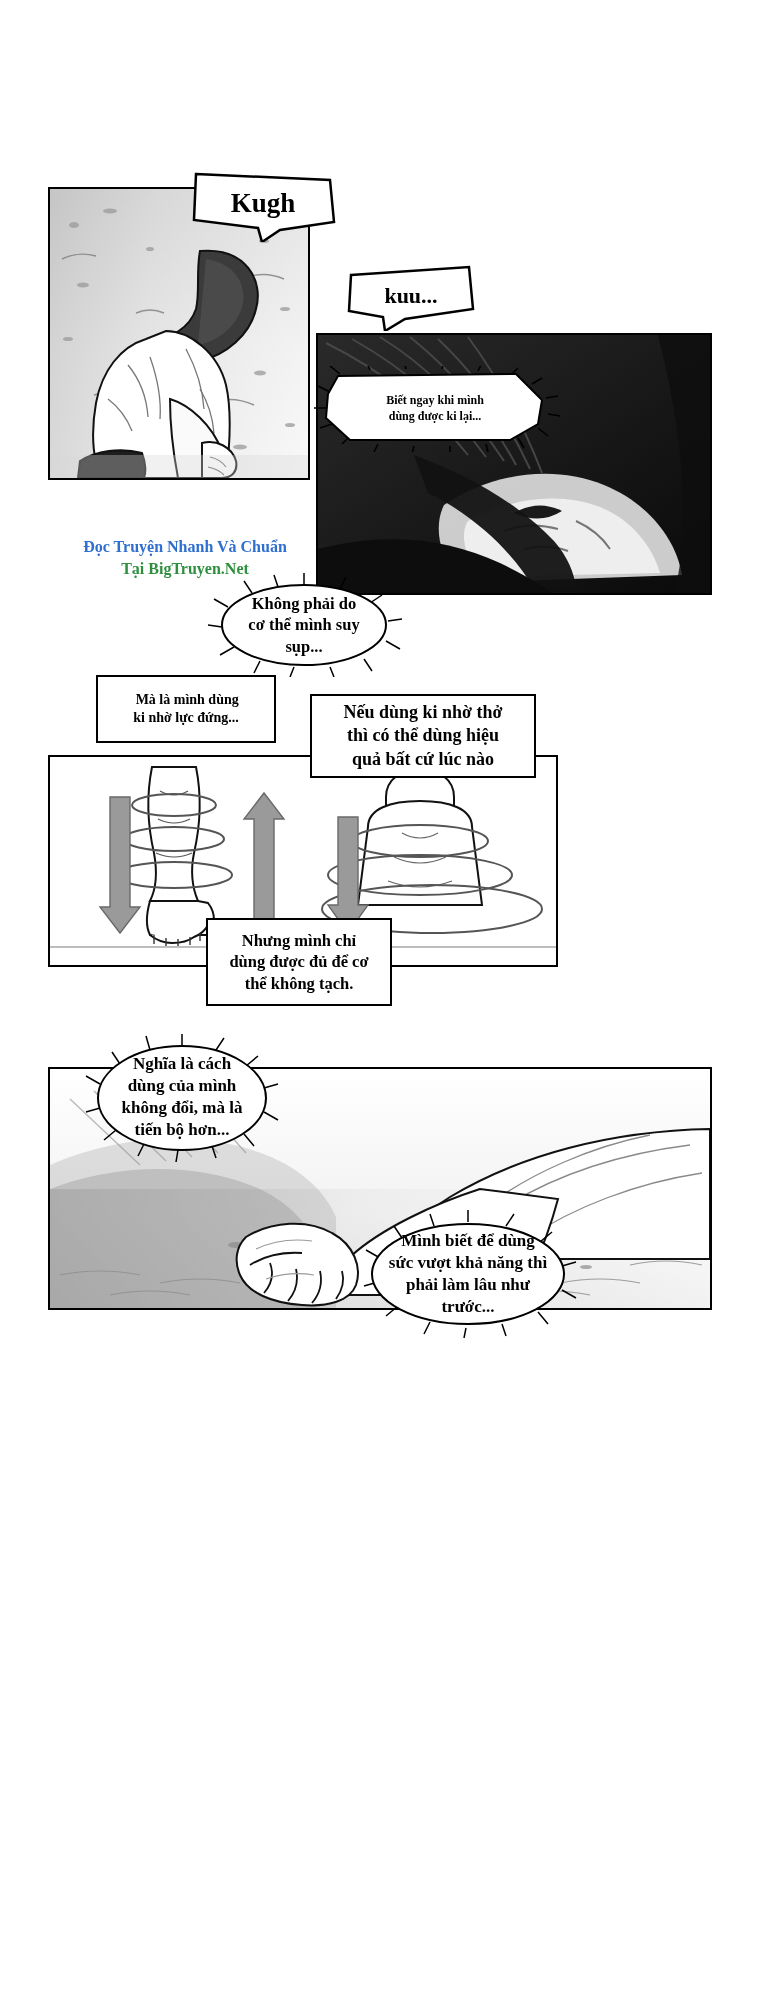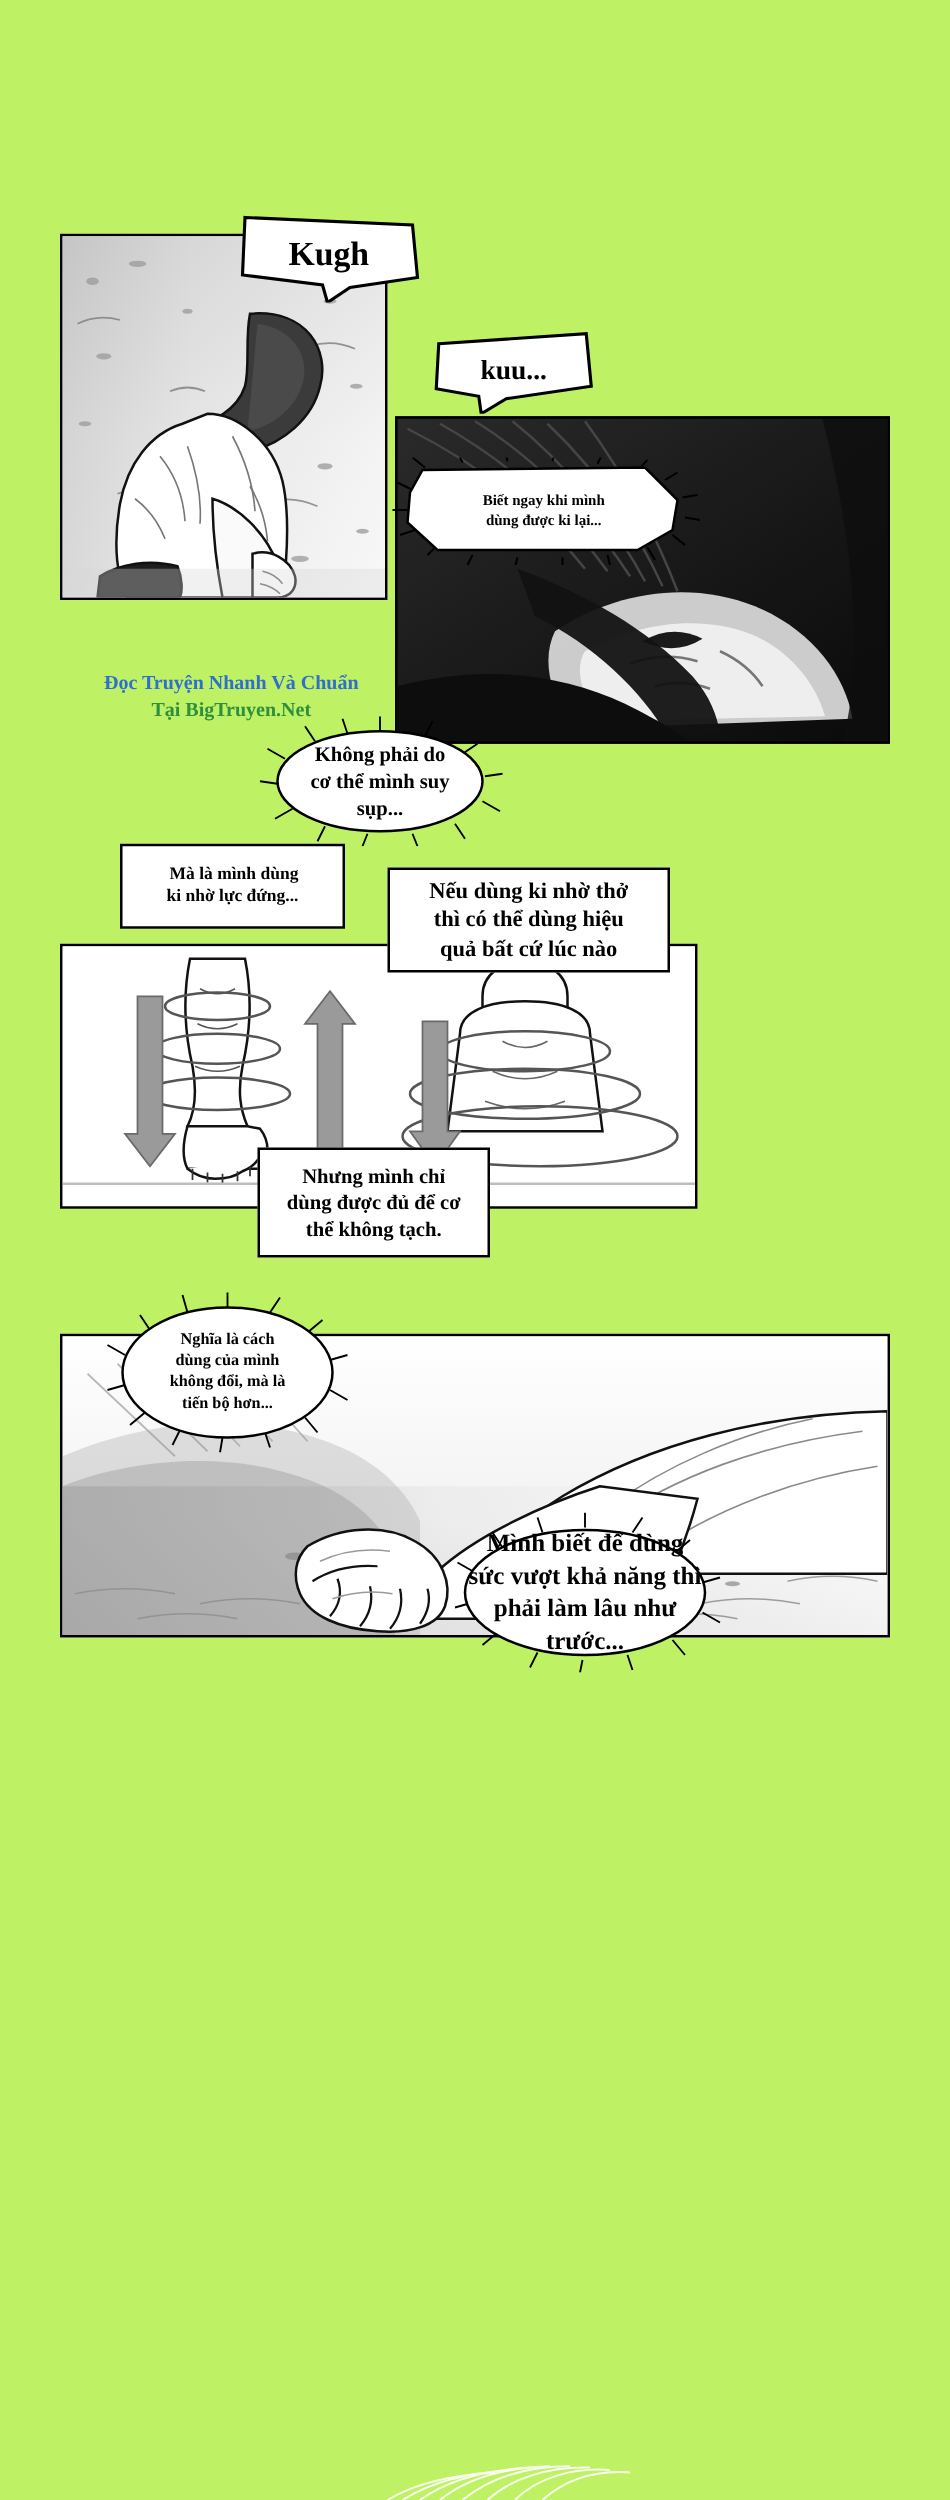--- a/index.html
+++ b/index.html
@@ -12,21 +12,21 @@
     height: 2000px;
     position: relative;
     overflow: hidden;
     font-family: "Liberation Serif", serif;
   }
   .page {
     position: absolute;
     left: 0; top: 0;
     width: 760px;
     height: 2000px;
-    background: #bef264;
+    background: #ffffff;
     text-decoration: underline;
   }
 
   
   .panel {
     position: absolute;
     background: #ffffff;
     border: 2px solid #000;
     box-sizing: border-box;
     overflow: hidden;
@@ -380,34 +380,34 @@
     </svg>
   </div>
 
   <div class="burst-wrap" style="left:66px; top:1032px; width:232px; height:130px;">
     <svg width="232" height="130" viewBox="0 0 232 130">
       <g stroke="#000" stroke-width="1.5" fill="none">
         <path d="M116 14 L116 2 M150 18 L158 6 M180 34 L192 24 M198 56 L212 52 M198 80 L212 88 M178 102 L188 114 M146 114 L150 126 M112 118 L110 130 M78 112 L72 124 M50 98 L38 108 M34 76 L20 80 M34 52 L20 44 M54 32 L46 20 M84 18 L80 4"></path>
       </g>
       <ellipse cx="116" cy="66" rx="84" ry="52" fill="#ffffff" stroke="#000000" stroke-width="2"></ellipse>
     </svg>
-    <div class="burst-text" style="font-size:13px; white-space:pre-line;">Nghĩa là cách
+    <div class="burst-text" style="font-size:17px; white-space:pre-line;">Nghĩa là cách
 dùng của mình
 không đổi, mà là
 tiến bộ hơn...</div>
   </div>
 
   <div class="burst-wrap" style="left:336px; top:1210px; width:264px; height:128px;">
     <svg width="264" height="128" viewBox="0 0 264 128">
       <g stroke="#000" stroke-width="1.5" fill="none">
         <path d="M132 12 L132 0 M170 16 L178 4 M204 32 L216 22 M226 56 L240 52 M226 80 L240 88 M202 102 L212 114 M166 114 L170 126 M130 118 L128 128 M94 112 L88 124 M62 96 L50 106 M42 72 L28 76 M44 48 L30 40 M66 28 L58 16 M98 16 L94 4"></path>
       </g>
       <ellipse cx="132" cy="64" rx="96" ry="50" fill="#ffffff" stroke="#000000" stroke-width="2"></ellipse>
     </svg>
-    <div class="burst-text" style="font-size:20px; white-space:pre-line;">Mình biết để dùng
+    <div class="burst-text" style="font-size:17px; white-space:pre-line;">Mình biết để dùng
 sức vượt khả năng thì
 phải làm lâu như
 trước...</div>
   </div>
 
   <div style="position:absolute; left:300px; top:1970px; width:240px; height:30px; overflow:hidden;">
     <svg width="240" height="30" viewBox="0 0 240 30">
       <g stroke="#ffffff" stroke-width="1.6" fill="none" opacity="0.9">
         <path d="M10 30 C30 18 60 10 96 8"></path>
         <path d="M22 30 C44 16 74 8 110 6"></path>

